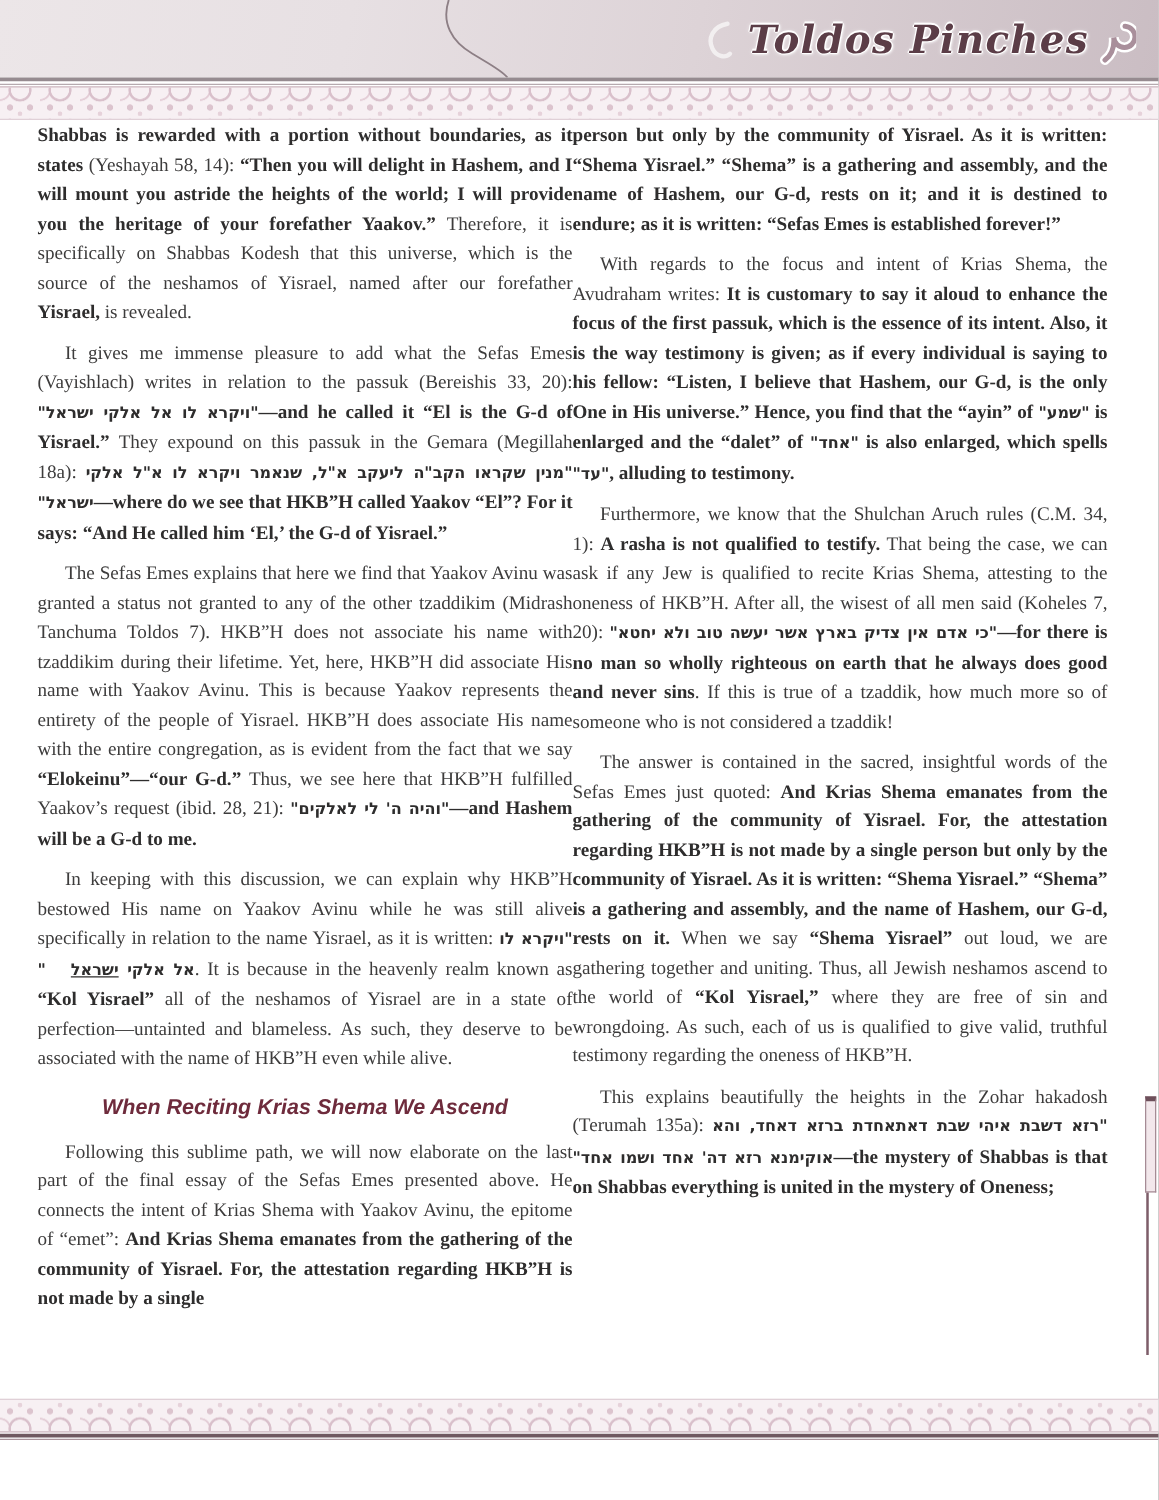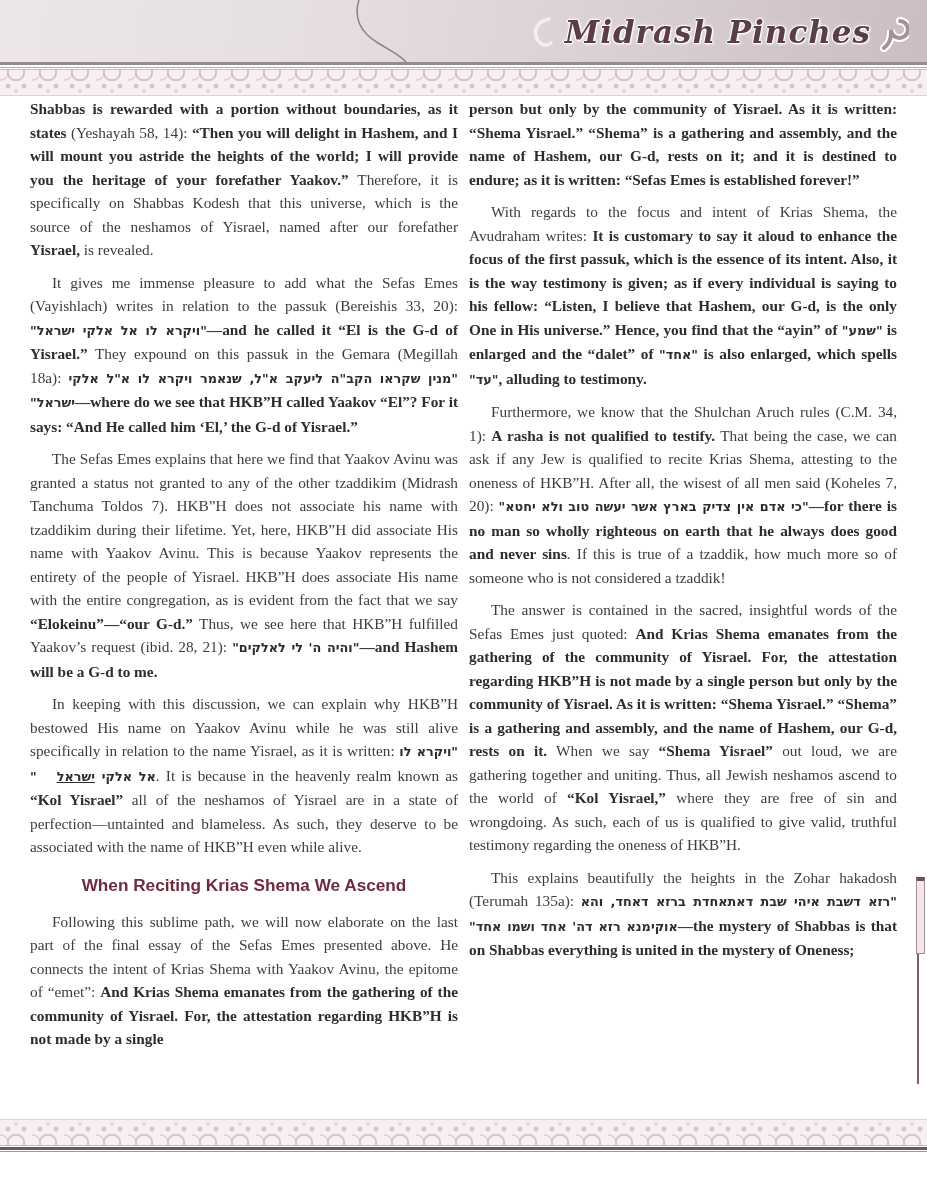--- a/index.html
+++ b/index.html
@@ -33,36 +33,36 @@
       radial-gradient(circle at 16px 2px, transparent 7px, #d9c0cb 7.5px 9px, transparent 9.5px),
       radial-gradient(circle at 0px 2px, transparent 7px, #e3cdd6 7.5px 8.5px, transparent 9px),
       radial-gradient(circle at 8px 16px, #dcc4ce 2.2px, transparent 2.8px),
       radial-gradient(circle at 16px 21px, #e6d2da 1.6px, transparent 2.1px);
     background-size:32px 25px,32px 25px,16px 25px,32px 25px;
     border-top:1px solid #cdb8c0; border-bottom:1px solid #e0d0d7;
   }
   .lace.top{top:69px;}
   .lace.bottom{top:1119px; transform:scaleY(-1);}
   
-  .content{position:absolute; left:30px; top:97px; width:867px; display:flex; gap:11px;}
+  .content{position:absolute; left:30px; top:97px; width:867px; display:flex; }
   .col{width:428px;}
   .para{
     margin:0 0 9px 0; text-align:justify; color:#3d3c3c;
     font-size:15.3px; line-height:23.5px; text-indent:22px;
   }
   .para.noindent{text-indent:0;}
   .b{font-weight:bold; color:#2e2d2d;}
   .he{font-family:"DejaVu Sans", sans-serif; font-weight:bold; font-size:12.8px; color:#2e2d2d;}
   .u{text-decoration:underline;margin-left:20px;}
   .section-heading{
     margin:14px 0 12px 0; text-align:center;
     font-family:"Liberation Sans", sans-serif; font-weight:bold;
     font-size:17.2px; line-height:25px; color:#6e2b3c;
   }
-  .section-heading span{display:block;}
+  .section-heading span{display:block;font-style:italic;}
   
   .footer-rule1{position:absolute;left:0;top:1147px;width:927px;height:3px;background:#6f5960;}
   .footer-rule2{position:absolute;left:0;top:1151px;width:927px;height:1px;background:#a8949b;}
   .footer-band{
     position:absolute; left:0; top:1153px; width:927px; height:47px;
     background:linear-gradient(90deg,#faf6f7 0%,#f4edf0 40%,#e9dde2 62%,#e6d9de 100%);
   }
   .footer-curve{position:absolute;left:0;top:0;}
   .page-label{
     position:absolute; right:27px; top:9px;
@@ -84,21 +84,21 @@
 <div class="page">
 
   <div class="header-band">
     <svg class="header-curve" width="927" height="62">
       <path d="M359,0 C353,18 361,33 378,43 C391,51 401,56 406,62" stroke="#8d7f85" stroke-width="1.5" fill="none"></path>
     </svg>
     <div class="masthead">
       <svg class="pre-swirl" width="26" height="34">
         <path d="M20,4 C8,6 4,16 8,24 C11,30 18,32 22,28" stroke="rgba(255,255,255,0.85)" stroke-width="3.5" fill="none" stroke-linecap="round"></path>
       </svg>
-      <span class="masthead-title">Midrash Pinches</span>
+      <span class="masthead-title">Toldos Pinches</span>
       <svg class="post-swirl" width="30" height="40">
         <path d="M21,9 a8.5,8.5 0 1,1 -9,9 q1,12 -7,18" stroke="#ffffff" stroke-width="8" fill="none" stroke-linecap="round"></path>
         <path d="M21,9 a8.5,8.5 0 1,1 -9,9 q1,12 -7,18" stroke="#a98f9b" stroke-width="4" fill="none" stroke-linecap="round"></path>
       </svg>
     </div>
   </div>
   <div class="rule1"></div>
   <div class="rule2"></div>
   <div class="lace top"></div>
 

